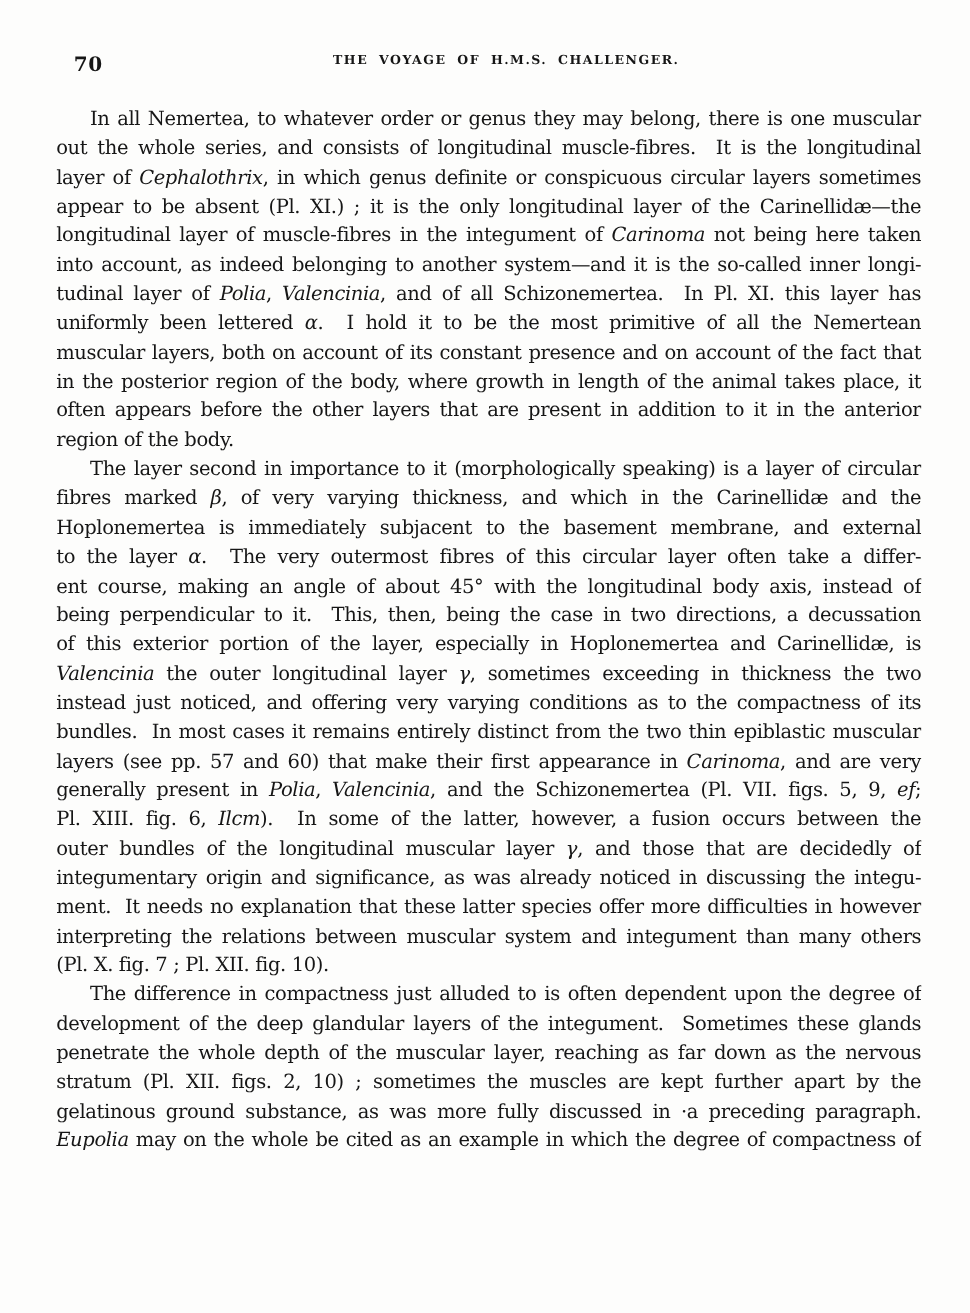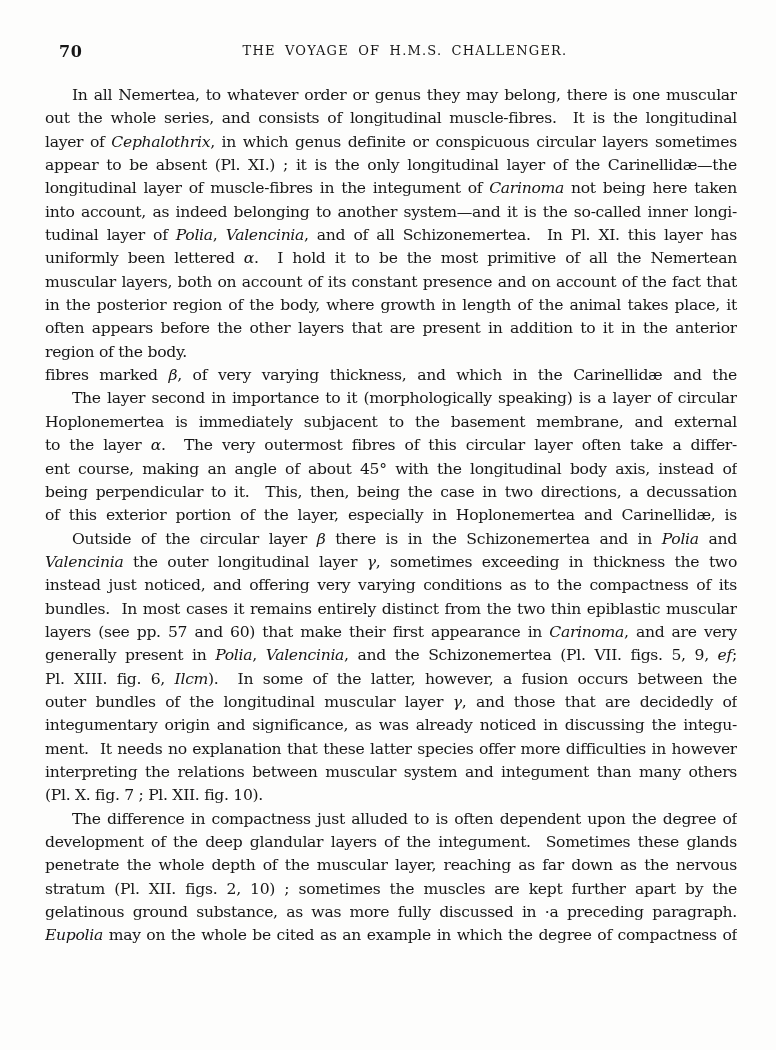--- a/index.html
+++ b/index.html
@@ -30,22 +30,22 @@
     font-size: 16px;
     font-weight: 700;
     letter-spacing: 0.5px;
   }
   .running-head {
     position: absolute;
     left: 0;
     right: 0;
     top: 1px;
     text-align: center;
-    font-size: 13px;
-    font-weight: 400;
+    font-size: 10px;
+    font-weight: 700;
     letter-spacing: 1.2px;
     word-spacing: 4px;
     white-space: nowrap;
   }
   .text-block {
     position: absolute;
     top: 84px;
     left: 45px;
     width: 692px;
   }
@@ -92,30 +92,29 @@
         <div class="line">longitudinal layer of muscle-fibres in the integument of <span class="it">Carinoma</span> not being here taken</div>
         <div class="line">into account, as indeed belonging to another system—and it is the so-called inner longi-</div>
         <div class="line">tudinal layer of <span class="it">Polia</span>, <span class="it">Valencinia</span>, and of all Schizonemertea.  In Pl. XI. this layer has</div>
         <div class="line">uniformly been lettered <span class="it">α</span>.  I hold it to be the most primitive of all the Nemertean</div>
         <div class="line">muscular layers, both on account of its constant presence and on account of the fact that</div>
         <div class="line">in the posterior region of the body, where growth in length of the animal takes place, it</div>
         <div class="line">often appears before the other layers that are present in addition to it in the anterior</div>
         <div class="line end">region of the body.</div>
       </div>
       <div class="paragraph">
+        <div class="line ind">The layer second in importance to it (morphologically speaking) is a layer of circular</div>
         <div class="line">fibres marked <span class="it">β</span>, of very varying thickness, and which in the Carinellidæ and the</div>
-        <div class="line ind">The layer second in importance to it (morphologically speaking) is a layer of circular</div>
         <div class="line">Hoplonemertea is immediately subjacent to the basement membrane, and external</div>
         <div class="line">to the layer <span class="it">α</span>.  The very outermost fibres of this circular layer often take a differ-</div>
         <div class="line">ent course, making an angle of about 45° with the longitudinal body axis, instead of</div>
         <div class="line">being perpendicular to it.  This, then, being the case in two directions, a decussation</div>
         <div class="line">of this exterior portion of the layer, especially in Hoplonemertea and Carinellidæ, is</div>
       </div>
       <div class="paragraph">
-        <div class="line ind">Outside of the circular layer <span class="it">β</span> there is in the Schizonemertea and in <span class="it">Polia</span> and</div>
         <div class="line"><span class="it">Valencinia</span> the outer longitudinal layer <span class="it">γ</span>, sometimes exceeding in thickness the two</div>
         <div class="line">instead just noticed, and offering very varying conditions as to the compactness of its</div>
         <div class="line">bundles.  In most cases it remains entirely distinct from the two thin epiblastic muscular</div>
         <div class="line">layers (see pp. 57 and 60) that make their first appearance in <span class="it">Carinoma</span>, and are very</div>
         <div class="line">generally present in <span class="it">Polia</span>, <span class="it">Valencinia</span>, and the Schizonemertea (Pl. VII. figs. 5, 9, <span class="it">ef</span>;</div>
         <div class="line">Pl. XIII. fig. 6, <span class="it">Ilcm</span>).  In some of the latter, however, a fusion occurs between the</div>
         <div class="line">outer bundles of the longitudinal muscular layer <span class="it">γ</span>, and those that are decidedly of</div>
         <div class="line">integumentary origin and significance, as was already noticed in discussing the integu-</div>
         <div class="line">ment.  It needs no explanation that these latter species offer more difficulties in however</div>
         <div class="line">interpreting the relations between muscular system and integument than many others</div>

